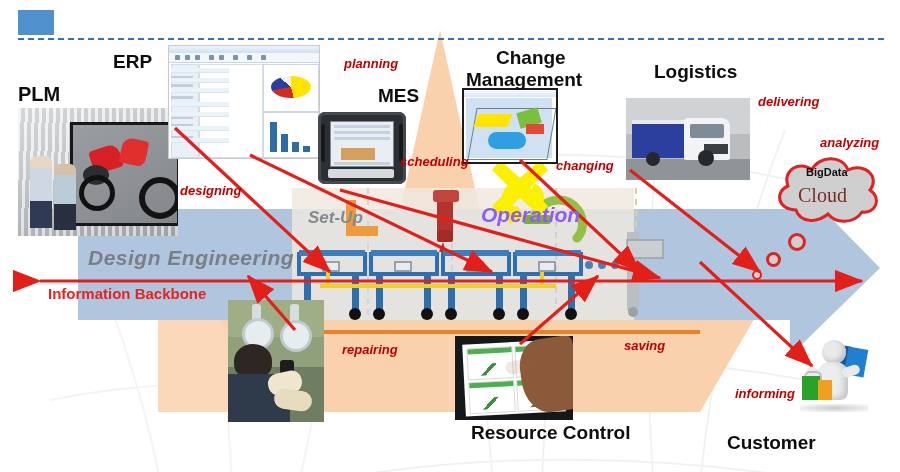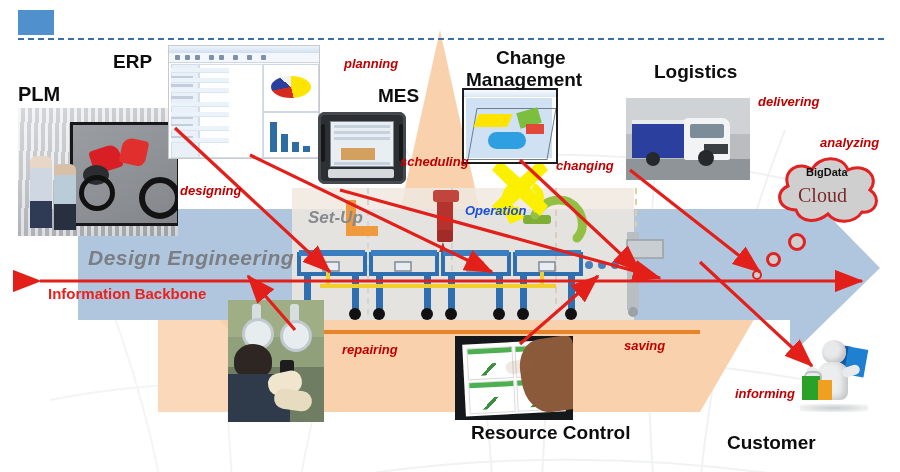--- a/index.html
+++ b/index.html
@@ -24,21 +24,21 @@
           border-left:62px solid transparent;border-right:62px solid transparent;
           border-bottom:280px solid #fad1ad;}
   .trap-bottom{position:absolute;left:0;top:0;width:900px;height:472px;pointer-events:none;}
 
   .blue-arrow{position:absolute;left:0;top:0;width:900px;height:472px;pointer-events:none;}
 
   
   .phase{position:absolute;font-style:italic;font-weight:bold;color:#7b7f84;white-space:nowrap;}
   .phase.design{left:88px;top:246px;font-size:21px;letter-spacing:.5px;}
   .phase.setup{left:308px;top:208px;font-size:17px;color:#86898d;}
-  .phase.operation{left:465px;top:203px;font-size:13px;color:#1d4ed8;}
+  .phase.operation{left:481px;top:203px;font-size:21px;color:#8b5cf6;}
   .phase.disassembly{left:718px;top:243px;font-size:19px;}
 
   .backbone-label{position:absolute;left:48px;top:285px;font-size:15px;font-weight:bold;
                   color:#e8231f;white-space:nowrap;}
 
   
   .arrows{position:absolute;left:0;top:0;width:900px;height:472px;pointer-events:none;}
 
   
   .nlabel{position:absolute;font-weight:bold;color:#0d0d0d;white-space:nowrap;line-height:1.05;}

